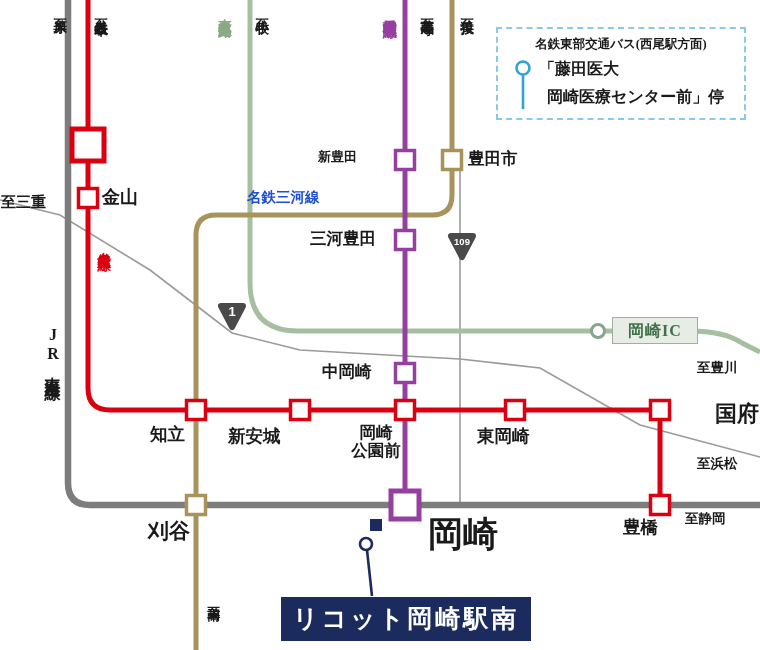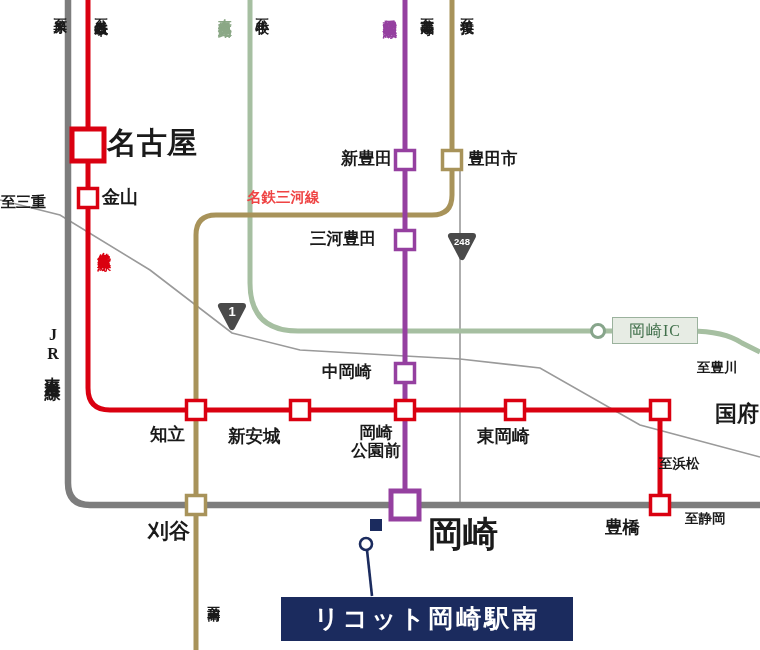--- a/index.html
+++ b/index.html
@@ -5,24 +5,24 @@
   *{margin:0;padding:0;box-sizing:border-box}
   body{background:#fff}
   #map{position:relative;width:760px;height:650px;background:#fff;overflow:hidden;
        font-family:'Liberation Serif','DejaVu Serif',serif}
   .lbl{position:absolute;white-space:nowrap;color:#1a1a1a;font-weight:600;line-height:1.1}
   .vtext{writing-mode:vertical-rl;text-orientation:upright;letter-spacing:1px}
   .sans{font-family:'Liberation Sans','DejaVu Sans',sans-serif}
   #lines-svg{position:absolute;left:0;top:0}
   .busbox{position:absolute;left:496px;top:27px;width:250px;height:93px;
           border:2px dashed #8cc8e8;background:#fff}
-  .banner{position:absolute;left:281px;top:597px;width:292px;height:44px;background:#1b2b5e;
+  .banner{position:absolute;left:281px;top:597px;width:250px;height:44px;background:#1b2b5e;
           color:#fff;font-size:25px;font-weight:600;text-align:center;line-height:44px;letter-spacing:3px}
   .icbox{position:absolute;left:612px;top:317px;width:86px;height:27px;background:#e7ece4;
-         border:1px solid #9bb29d;color:#41704b;font-size:16px;font-weight:400;
+         border:1px solid #9bb29d;color:#41704b;font-size:16px;font-weight:700;
          text-align:center;line-height:25px;letter-spacing:1px}
 </style>
 </head>
 <body>
 
 <div id="map">
 
   <svg id="lines-svg" width="760" height="650" viewBox="0 0 760 650">
 
     <polyline points="0,200 60,215 150,270 232,333 300,350 405,356 460,359 540,368 640,425 760,457" fill="none" stroke="#9a9a9a" stroke-width="1.6"></polyline>
@@ -70,45 +70,53 @@
   <div class="lbl vtext" style="left:217px;top:8px;font-size:14px;color:#8ba886">東名高速道路</div>
   <div class="lbl vtext" style="left:254px;top:8px;font-size:13.5px">至小牧</div>
   <div class="lbl vtext" style="left:382px;top:8px;font-size:14px;color:#9540a0">愛知環状鉄道線</div>
   <div class="lbl vtext" style="left:419px;top:8px;font-size:13.5px">至高蔵寺</div>
   <div class="lbl vtext" style="left:459px;top:8px;font-size:13.5px">至猿投</div>
 
   <div class="lbl" style="left:1px;top:194px;font-size:15px">至三重</div>
   <div class="lbl vtext" style="left:44px;top:326px;font-size:16px;font-weight:700;letter-spacing:2px">JR東海道本線</div>
   <div class="lbl vtext" style="left:96px;top:241px;font-size:13.5px;color:#da0010">名鉄名古屋本線</div>
 
-  <div class="lbl" style="left:107px;top:126px;font-size:30px;font-weight:700">名古屋</div>
   <div class="lbl" style="left:102px;top:188px;font-size:18px">金山</div>
-  <div class="lbl" style="left:247px;top:190px;font-size:14.5px;color:#ef4444">名鉄三河線</div>
-  <div class="lbl" style="left:318px;top:150px;width:74px;text-align:right;font-size:17px">新豊田</div>
+  <div class="lbl" style="left:247px;top:190px;font-size:14.5px;color:#1d4ed8">名鉄三河線</div>
+  <div class="lbl" style="left:318px;top:150px;width:74px;font-size:13px">新豊田</div>
   <div class="lbl" style="left:468px;top:150px;font-size:16.5px">豊田市</div>
   <div class="lbl" style="left:310px;top:230px;width:82px;text-align:left;font-size:16.5px">三河豊田</div>
   <div class="lbl" style="left:322px;top:363px;width:70px;text-align:left;font-size:16.5px">中岡崎</div>
   <div class="lbl" style="left:150px;top:425px;font-size:17.5px">知立</div>
   <div class="lbl" style="left:228px;top:427px;font-size:17.5px">新安城</div>
   <div class="lbl" style="left:338px;top:424px;width:76px;text-align:center;font-size:16.5px">
     <span style="display:block">岡崎</span>
     <span style="display:block">公園前</span>
   </div>
   <div class="lbl" style="left:477px;top:427px;width:76px;text-align:left;font-size:17.5px">東岡崎</div>
   <div class="lbl" style="left:715px;top:402px;font-size:22px">国府</div>
-  <div class="lbl" style="left:605px;top:518px;font-size:17.5px">豊橋</div>
+  <div class="lbl" style="left:623px;top:518px;font-size:17.5px">豊橋</div>
   <div class="lbl" style="left:148px;top:520px;font-size:21px">刈谷</div>
   <div class="lbl" style="left:428px;top:516px;font-size:35px;font-weight:700">岡崎</div>
 
   <div class="lbl" style="left:697px;top:361px;font-size:13.5px">至豊川</div>
-  <div class="lbl" style="left:659px;top:457px;font-size:13.5px">至浜松</div>
+  <div class="lbl" style="left:697px;top:457px;font-size:13.5px">至浜松</div>
   <div class="lbl" style="left:685px;top:512px;font-size:13.5px">至静岡</div>
   <div class="lbl vtext" style="left:206px;top:596px;font-size:13px">至碧南</div>
 
   <div class="lbl sans" style="left:219px;top:305px;width:26px;text-align:center;font-size:13px;color:#fff;font-weight:700">1</div>
-  <div class="lbl sans" style="left:449px;top:237px;width:26px;text-align:center;font-size:9.5px;color:#fff;font-weight:700">248</div>
+  <div class="lbl sans" style="left:449px;top:237px;width:26px;text-align:center;font-size:9.5px;color:#fff;font-weight:700">109</div>
 
   <div class="icbox">岡崎IC</div>
 
+  <div class="busbox">
+    <div class="lbl" style="left:0;top:9px;width:246px;text-align:center;font-size:12.5px">名鉄東部交通バス(西尾駅方面)</div>
+    <svg width="24" height="56" style="position:absolute;left:15px;top:30px" viewBox="0 0 24 56">
+      <circle cx="10" cy="9" r="6.5" fill="none" stroke="#2fa3da" stroke-width="2.6"></circle>
+      <line x1="10" y1="16" x2="10" y2="50" stroke="#2fa3da" stroke-width="2.6"></line>
+    </svg>
+    <div class="lbl" style="left:41px;top:31px;font-size:16px">「藤田医大</div>
+    <div class="lbl" style="left:49px;top:59px;font-size:16px">岡崎医療センター前」停</div>
+  </div>
 
   <div class="banner">リコット岡崎駅南</div>
 
 </div>
 
 </body></html>

